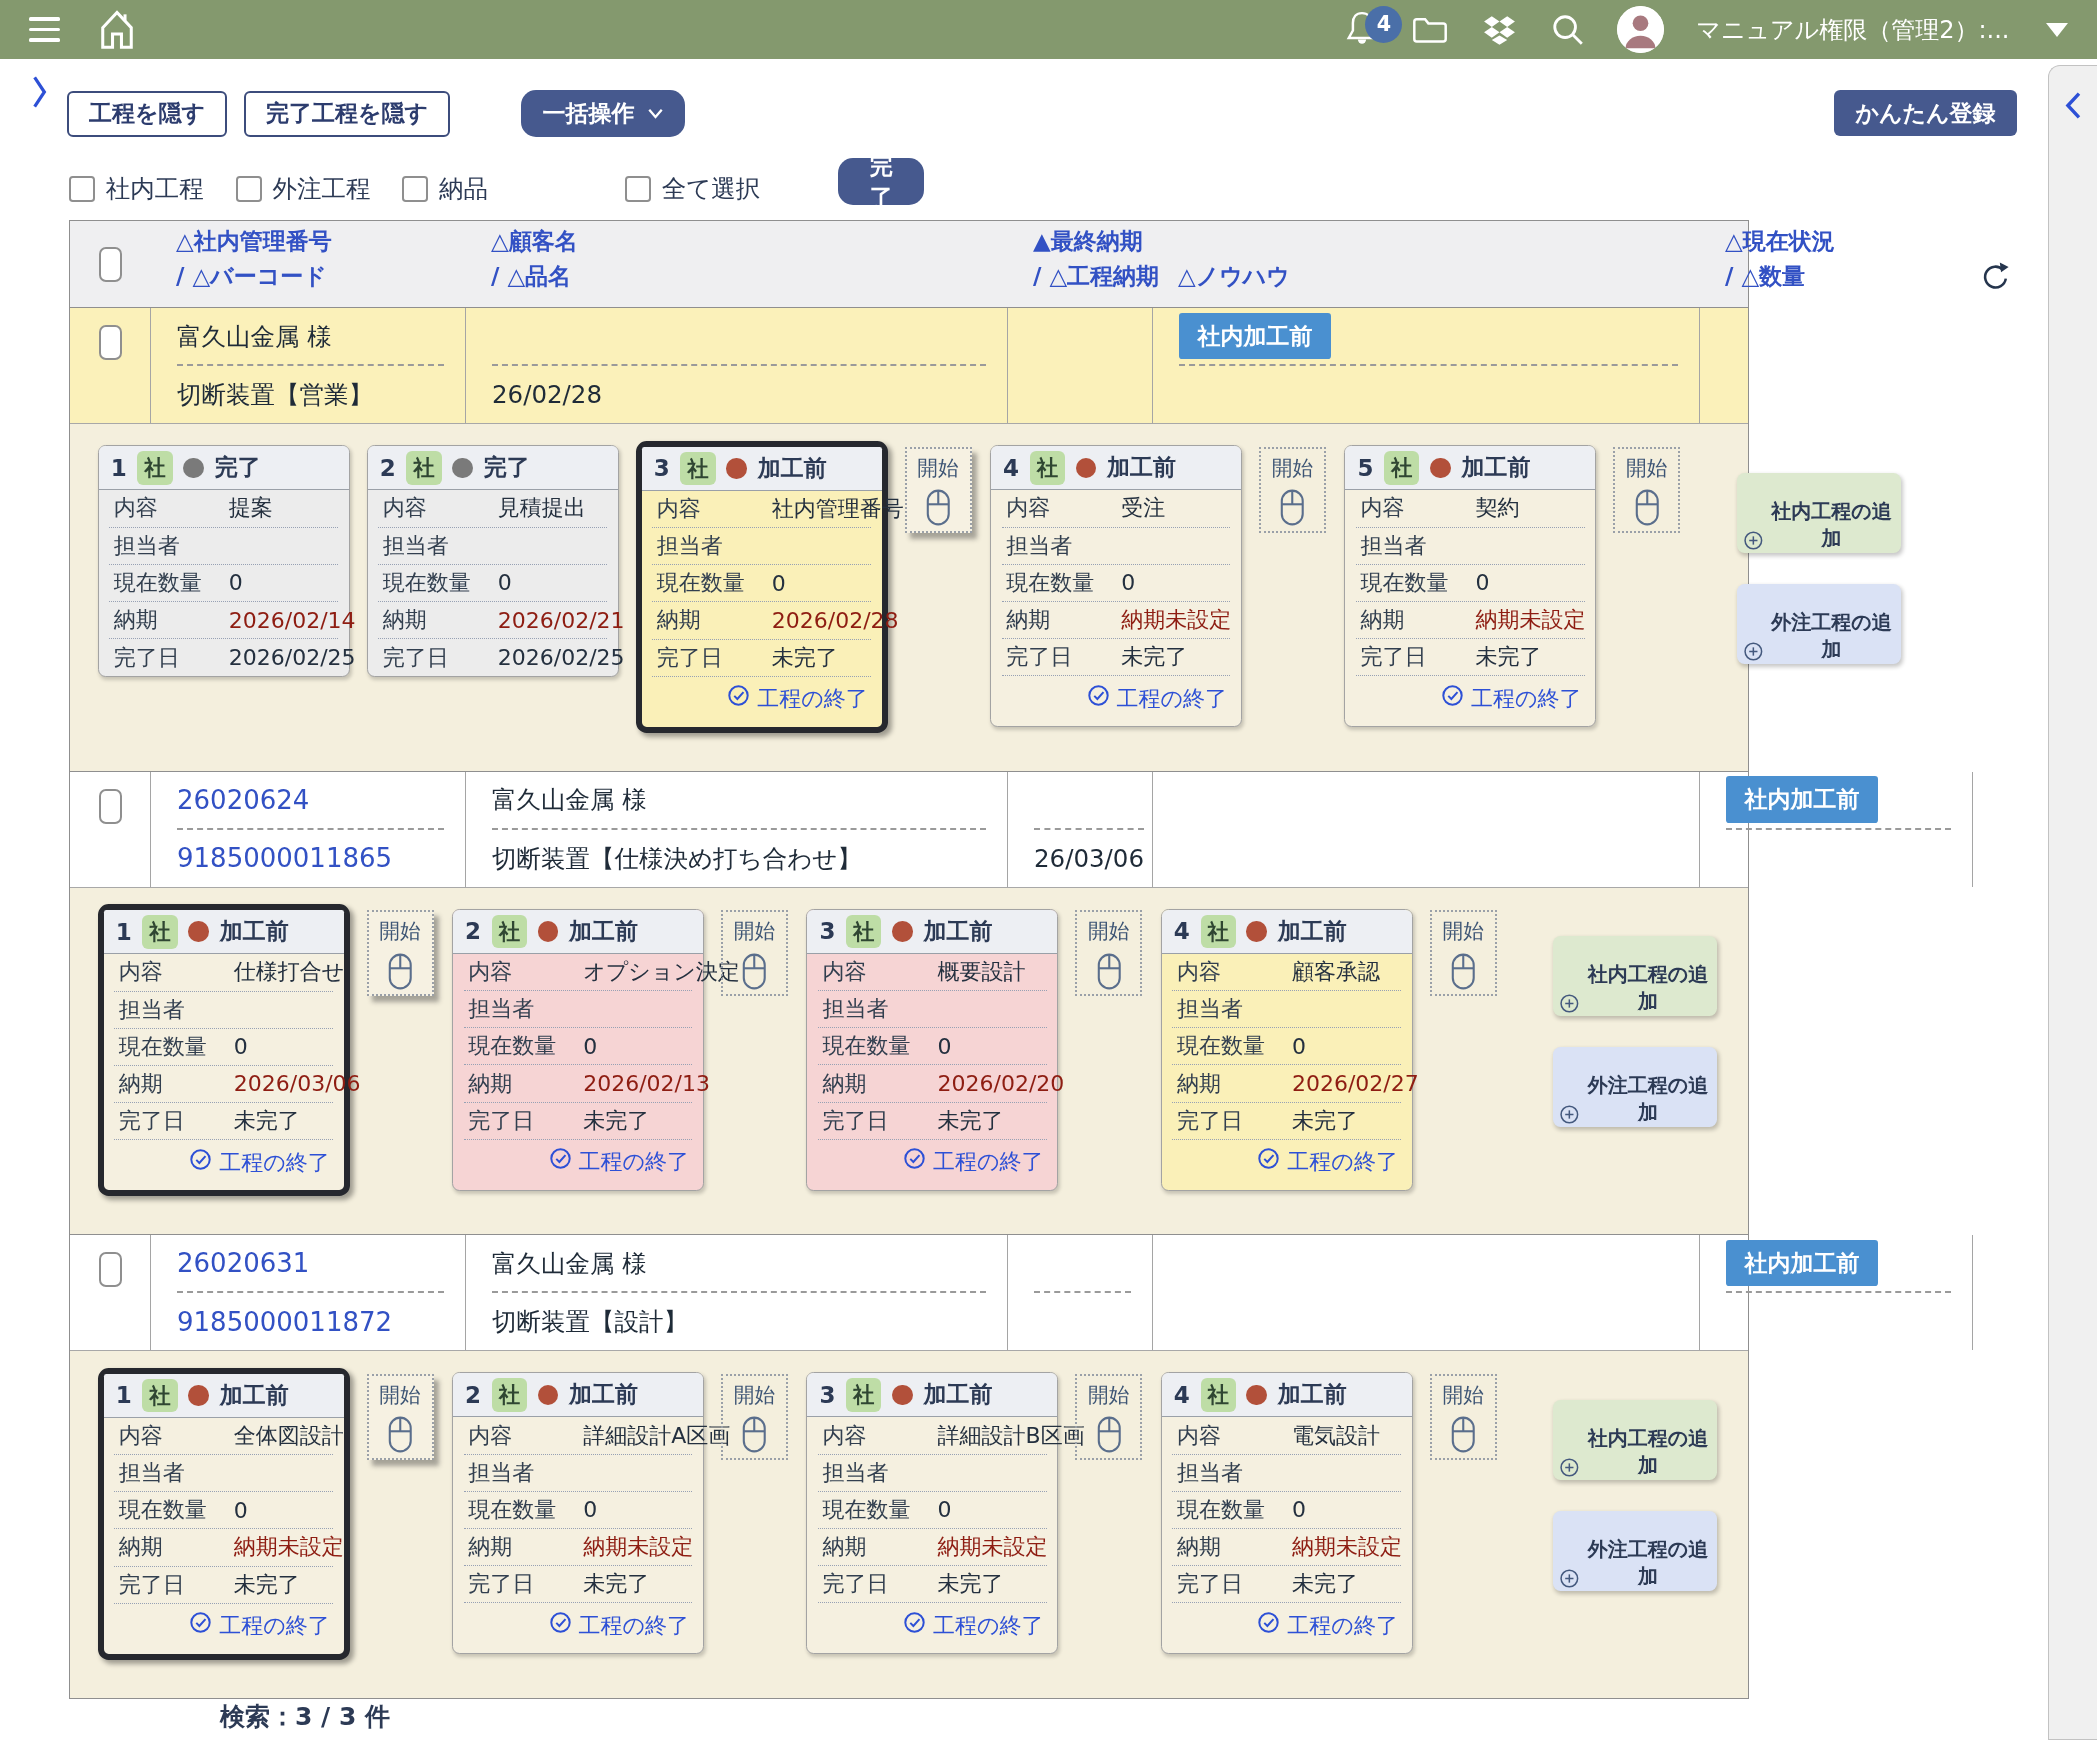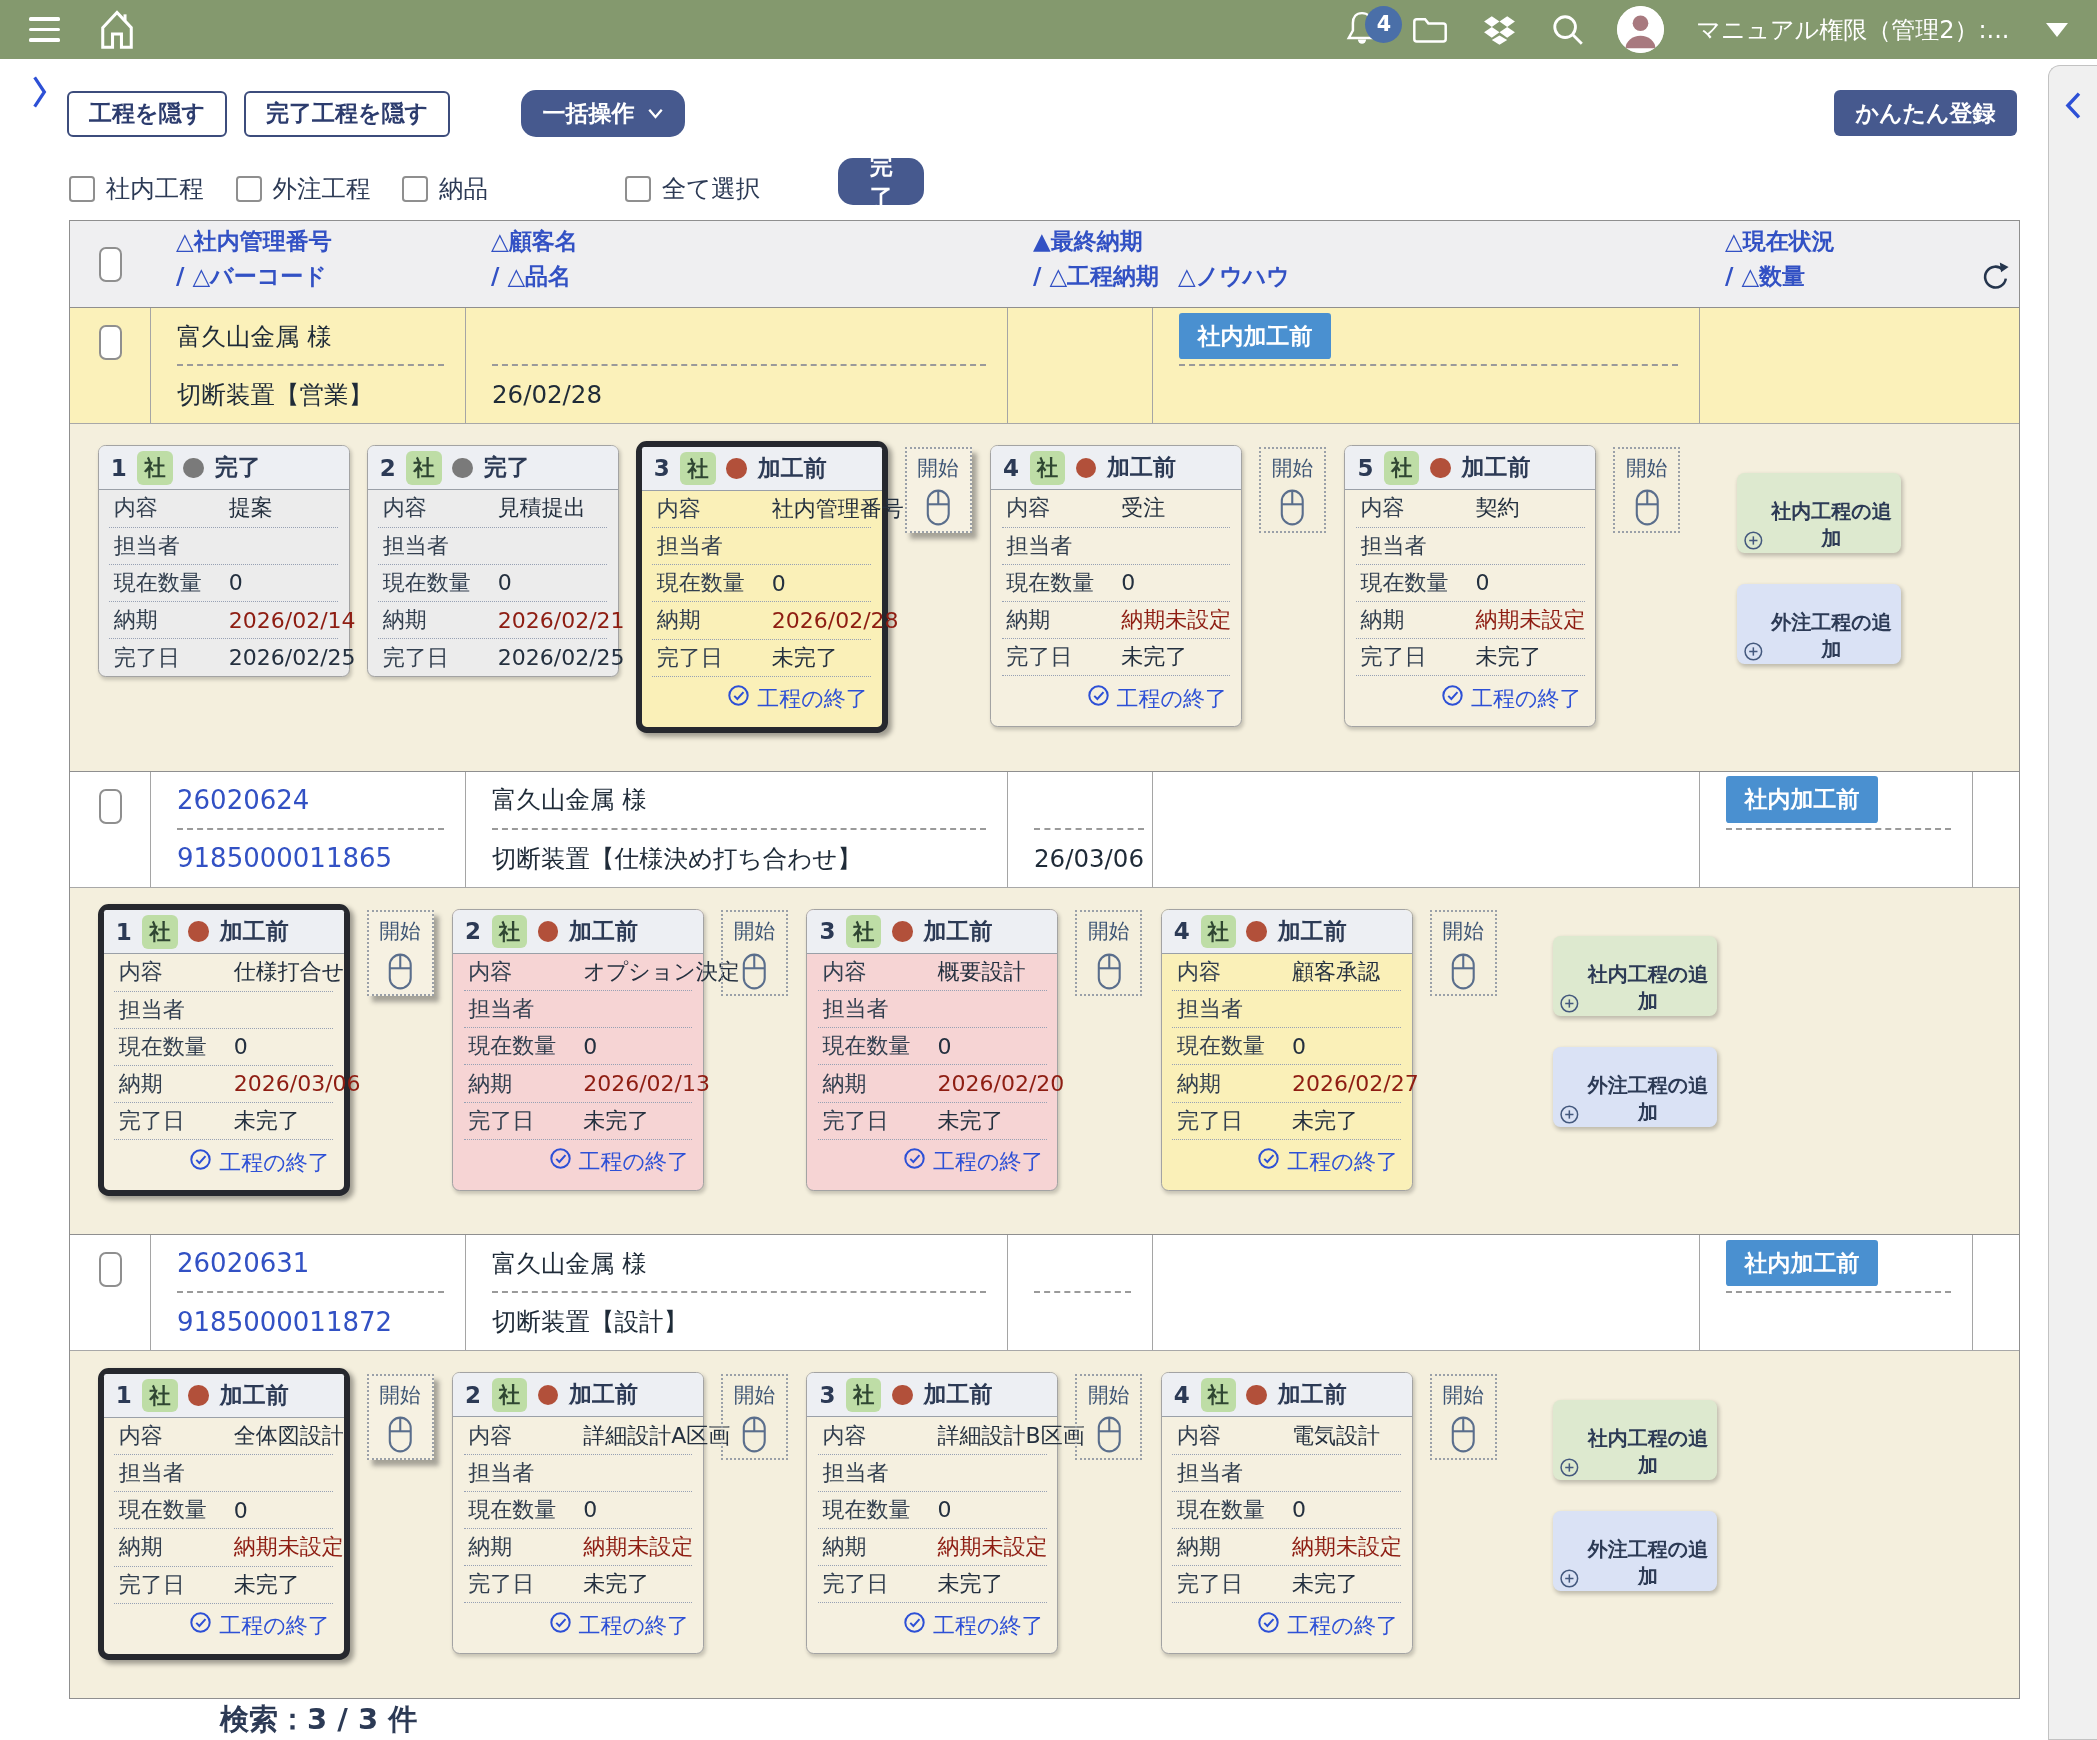--- a/index.html
+++ b/index.html
@@ -40,21 +40,21 @@
   .bulk{margin-left:54px}
   .easy{position:absolute;top:90px;right:80px;height:46px;border-radius:6.1px}
   .tb2{position:absolute;top:158px;left:69px;display:flex;align-items:flex-end;font-size:24.5px}
   .cbx{width:26px;height:26px;border:2.3px solid #8f8f8f;border-radius:3.8px;background:#fff;display:inline-block;
     margin-right:10.7px;cursor:pointer;flex-shrink:0}
   .pair{display:flex;align-items:center;margin-right:32px}
   .sel-all{margin-left:105px}
   .btn-done{margin-left:46px;width:86px;height:47px;justify-content:center}
 
   
-  #process-table{position:absolute;left:69px;top:220px;width:1951px;border:1.5px solid #8f8f8f;background:#fff}
+  #process-table{position:absolute;left:69px;top:220px;width:1680px;border:1.5px solid #8f8f8f;background:#fff}
   .t-head{display:grid;grid-template-columns:80px 315px 542px 145px 547px 273px 45px;background:#efeff1;height:86px}
   .hc{display:flex;flex-direction:column;justify-content:flex-end;padding:0 0 12.2px 26px}
   .hc.check{justify-content:center;align-items:center;padding:0}
   .hc.refresh{align-items:center;padding:0 0 10.7px 0}
   .h-link{color:var(--link_blue);font-weight:bold;font-size:23px;line-height:1.55;cursor:pointer;white-space:nowrap}
   .cbx.tall{width:23px;height:35px;border-radius:6.9px;margin:0}
   .refresh-btn{background:none;border:none;cursor:pointer;padding:0}
 
   .t-row{display:grid;grid-template-columns:80px 315px 542px 145px 547px 273px 45px;min-height:116px;
     border-top:1.5px solid #8f8f8f;background:#fff}
@@ -100,21 +100,21 @@
     justify-content:center;gap:7.6px;margin:1.5px 18.4px 0 0;color:#3d5575;background:transparent;cursor:pointer;flex-shrink:0}
   .start-w.raised{background:#f6f1e2;box-shadow:5.4px 6.1px 4.6px rgba(50,50,50,.4)}
   .start-t{font-size:20.7px}
 
   .add-col{display:flex;flex-direction:column;gap:31px;margin:27.5px 0 0 38px}
   .add-btn{width:164px;height:80px;border:none;border-radius:7.6px;display:flex;align-items:flex-end;justify-content:center;
     gap:5px;font-size:20px;font-weight:bold;color:#2c3a55;box-shadow:1.5px 2.3px 4.6px rgba(0,0,0,.22);cursor:pointer;font-family:inherit}
   .add-btn.g{background:var(--add_internal_green)}
   .add-btn.b{background:var(--add_external_blue)}
 
-  .footer-search{position:absolute;left:220px;top:1700px;font-size:29px;font-weight:bold}
+  .footer-search{position:absolute;left:220px;top:1700px;font-size:25px;font-weight:bold}
 
   .right-drawer{position:absolute;top:65px;right:0;width:49px;height:1675px;background:#f0f0f0;
     border:1.5px solid #c2c2c2;border-right:none;border-radius:12.2px 0 0 0;display:flex;justify-content:center;padding-top:24.5px}
 </style>
 </head>
 <body>
 
 <div class="page">
 
   <header class="topbar">

